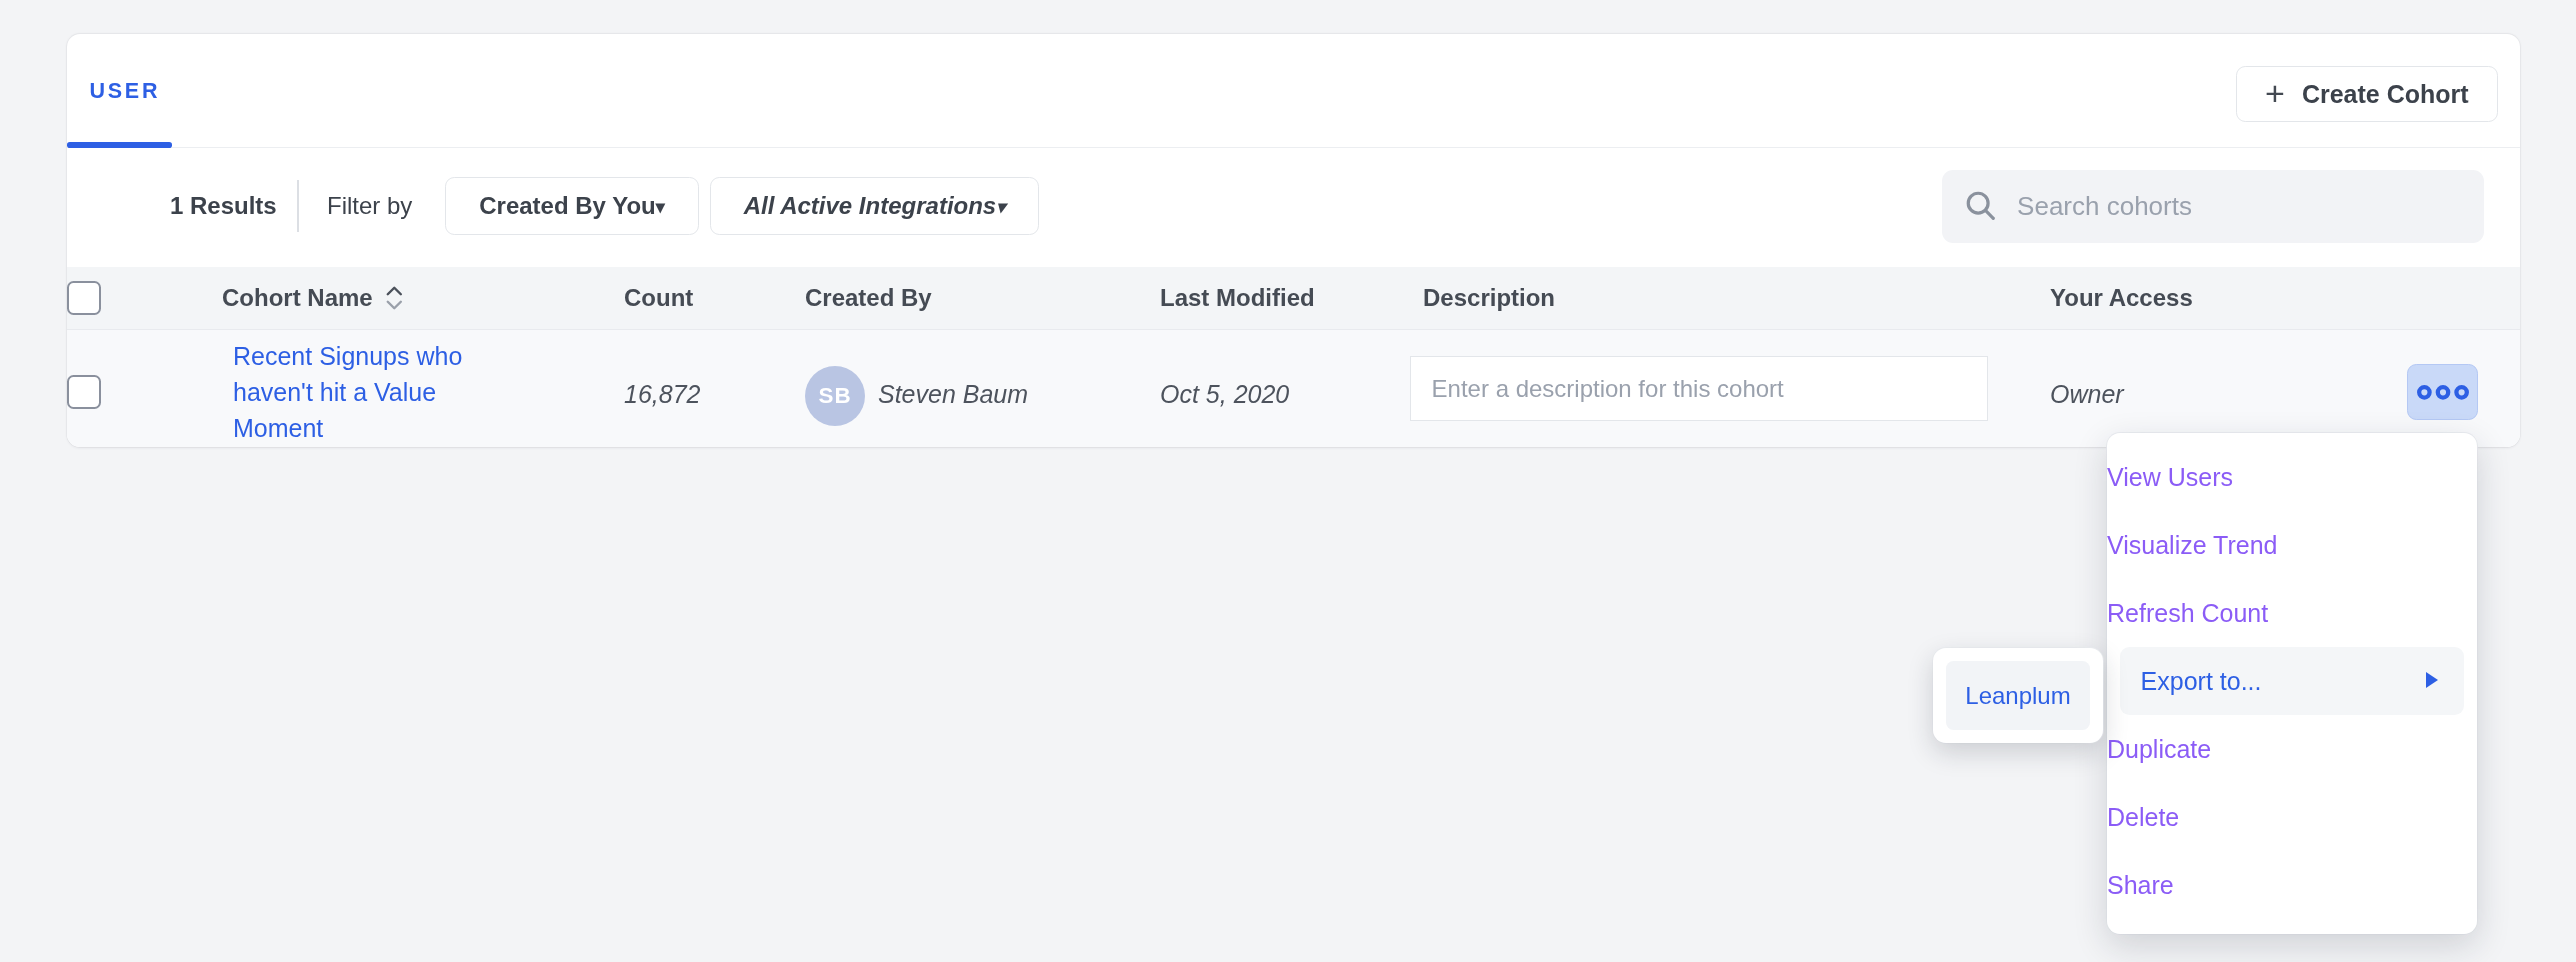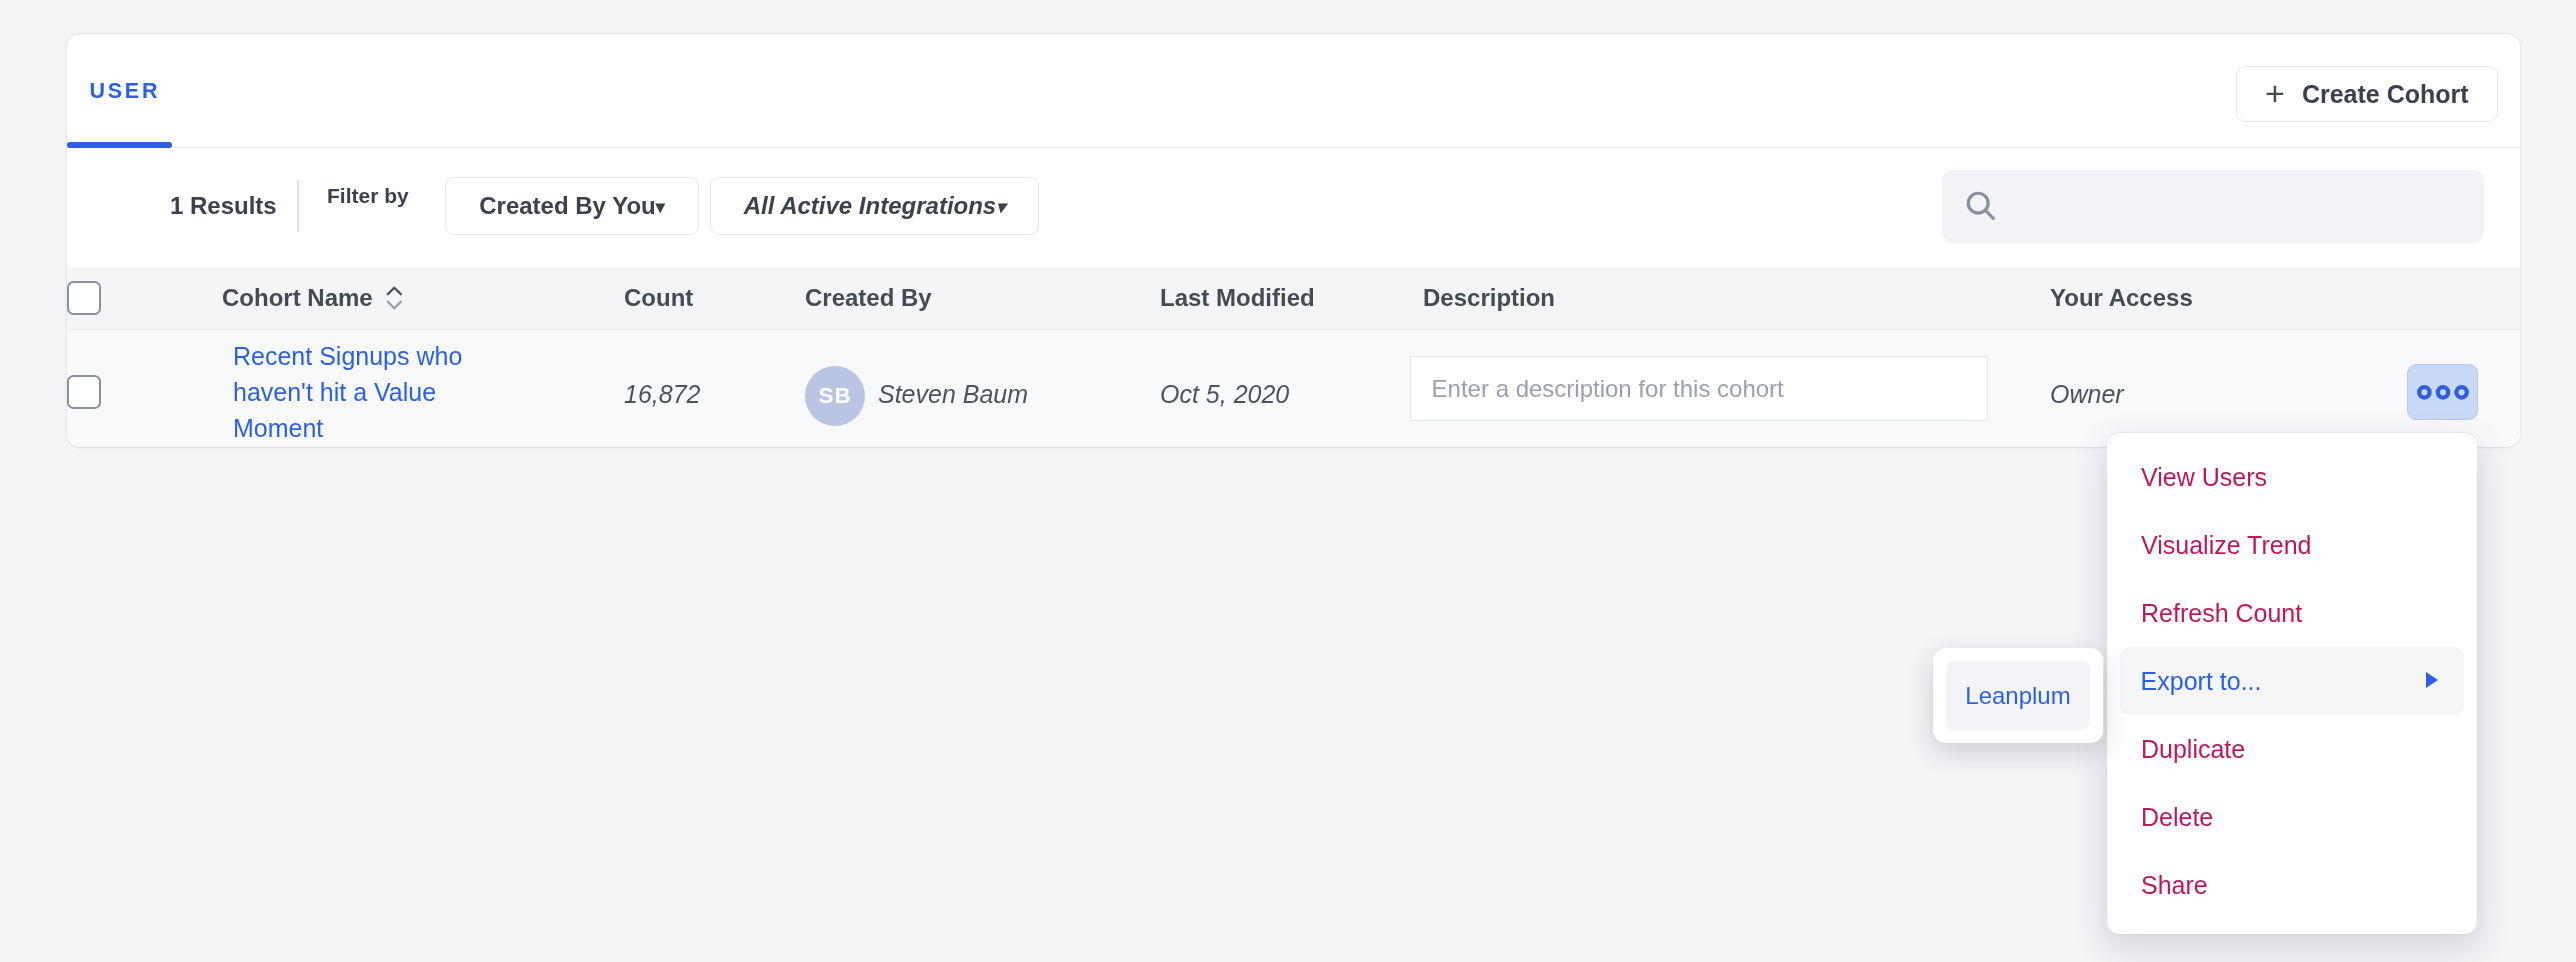--- a/index.html
+++ b/index.html
@@ -22,21 +22,21 @@
   .create-btn { position:absolute; right:22.4px; top:32px; height:56px; padding:0 28px;
                 background:#fff; border:1.9px solid #e3e6ea; border-radius:9.3px;
                 display:flex; align-items:center; gap:17px; cursor:pointer;
                 font-size:25px; font-weight:600; color:#3c424b; }
   .plus-glyph { font-size:34px; font-weight:400; color:#434952; line-height:1; margin-top:-2.8px; }
 
   
   .toolbar { position:relative; height:119px; }
   .results { position:absolute; left:103px; top:44px; font-size:24px; font-weight:700; color:#3c424b; }
   .vdiv { position:absolute; left:230px; top:32px; width:1.9px; height:52px; background:#dcdfe4; }
-  .filterby { position:absolute; left:260px; top:36px; font-size:21px; font-weight:700; color:#3c424b; }
+  .filterby { position:absolute; left:260px; top:44px; font-size:24px; font-weight:400; color:#3c424b; }
   .filter-btn { position:absolute; top:29px; height:58px; background:#fff;
                 border:1.9px solid #e3e6ea; border-radius:9.3px; cursor:pointer;
                 display:flex; align-items:center; justify-content:center; 
                 font-size:24px; font-weight:600; color:#3c424b; }
   .fbtn1 { left:378px; width:254px; }
   .fbtn2 { left:643px; width:329px;font-style:italic; }
   .caret { font-size:18px; color:#3c424b; margin-top:2.8px; }
   .search { position:absolute; right:36px; top:21.5px; width:542px; height:73px;
             background:#f2f3f6; border-radius:11.2px; display:flex; align-items:center;
             padding:0 22.4px; gap:18.7px; }
@@ -68,21 +68,21 @@
   .desc-input::placeholder { color:#9aa1ad; }
   .access { left:1983px; }
   .more-btn { position:absolute; left:2340px; top:34px; width:71px; height:56px;
               background:#c9d9f8; border:1.9px solid #b4c8f4; border-radius:9.3px; cursor:pointer;
               display:flex; align-items:center; justify-content:center; }
 
   
   .menu { position:absolute; left:2107px; top:433px; width:370px; height:501px;
           background:#fff; border-radius:13px; padding:10.3px 0;
           box-shadow:0 11.2px 34px rgba(25,31,49,.16), 0 0 0 0.9px #eceef2; z-index:20; }
-  .mi { height:68px; line-height:68px; padding-left:34px; font-size:25px; color:#be185d; cursor:pointer; }
+  .mi { height:68px; line-height:68px; font-size:25px; color:#8b5cf6; cursor:pointer; }
   .mi.active { margin:0 13px; padding-left:20.6px; background:#f4f6f8; border-radius:9.3px;
                color:#2d5fe4; position:relative; }
   .submenu-arrow { position:absolute; right:26px; top:25px; width:0; height:0;
                    border-left:12px solid #2d5fe4; border-top:8.4px solid transparent;
                    border-bottom:8.4px solid transparent; }
 
   
   .submenu { position:absolute; left:1933px; top:648px; width:170px; height:95px;
              background:#fff; border-radius:13px; padding:13px;
              box-shadow:0 9.3px 26px rgba(25,31,49,.18), 0 0 0 0.9px #eef0f3; z-index:21; }
@@ -118,20 +118,21 @@
       </button>
       <button class="filter-btn fbtn2">
         <span>All Active Integrations</span>
         <span class="caret">▾</span>
       </button>
       <div class="search">
         <svg width="34" height="34" viewBox="0 0 36 36">
           <circle cx="15" cy="15" r="10.5" fill="none" stroke="#8a919d" stroke-width="3.4"></circle>
           <line x1="23" y1="23" x2="31" y2="31" stroke="#8a919d" stroke-width="3.4" stroke-linecap="round"></line>
         </svg>
+        <input type="text" placeholder="Search cohorts" style="">
       </div>
     </div>
 
     <div class="thead">
       <span class="cb" style="top:14px;"></span>
       <div class="hcell col-name">
         <span>Cohort Name</span>
         <svg width="20.6" height="28" viewBox="0 0 22 30">
           <polyline points="4,11 11,4 18,11" fill="none" stroke="#4b515b" stroke-width="2.6" stroke-linecap="round" stroke-linejoin="round"></polyline>
           <polyline points="4,19 11,26 18,19" fill="none" stroke="#9aa0aa" stroke-width="2.6" stroke-linecap="round" stroke-linejoin="round"></polyline>

